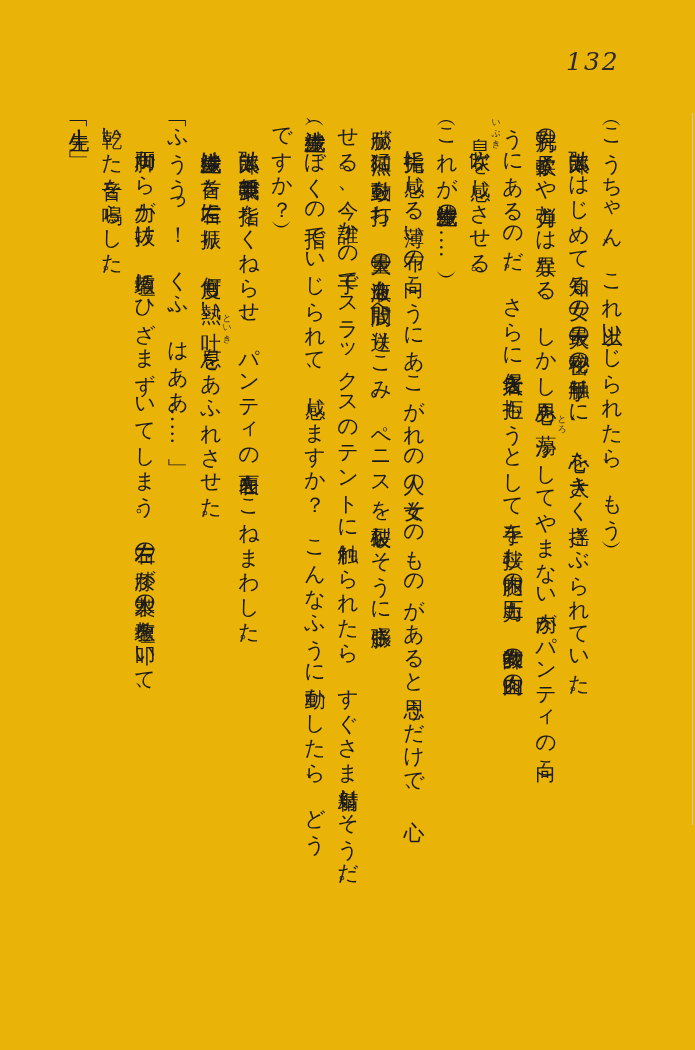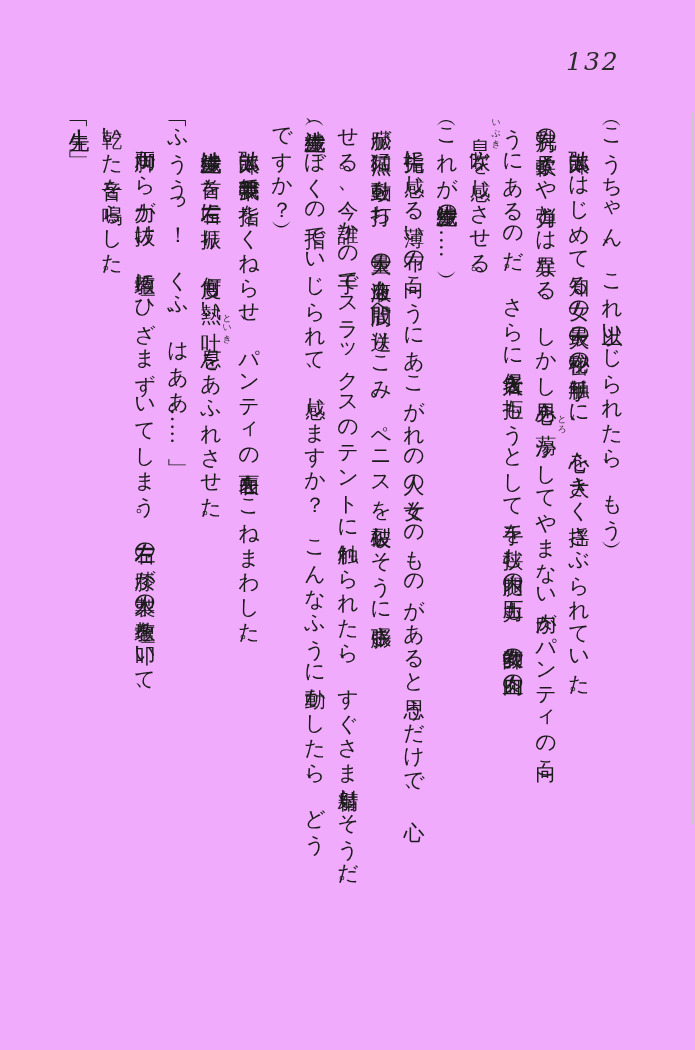--- a/index.html
+++ b/index.html
@@ -5,21 +5,21 @@
   * { margin: 0; padding: 0; box-sizing: border-box; }
   html, body { width: 695px; height: 1050px; overflow: hidden; }
   body {
     background: #fdfdfc;
     font-family: "DejaVu Serif", "Liberation Serif", serif;
     position: relative;
   }
   .book-page {
     position: absolute;
     inset: 0;
-    background: #f0abfc;
+    background: #eab308;
   }
   .page-number {
     position: absolute;
     top: 47px;
     left: 566px;
     font-style: italic;
     font-size: 25px;
     letter-spacing: 2px;
     color: #2b2b2b;
   }

